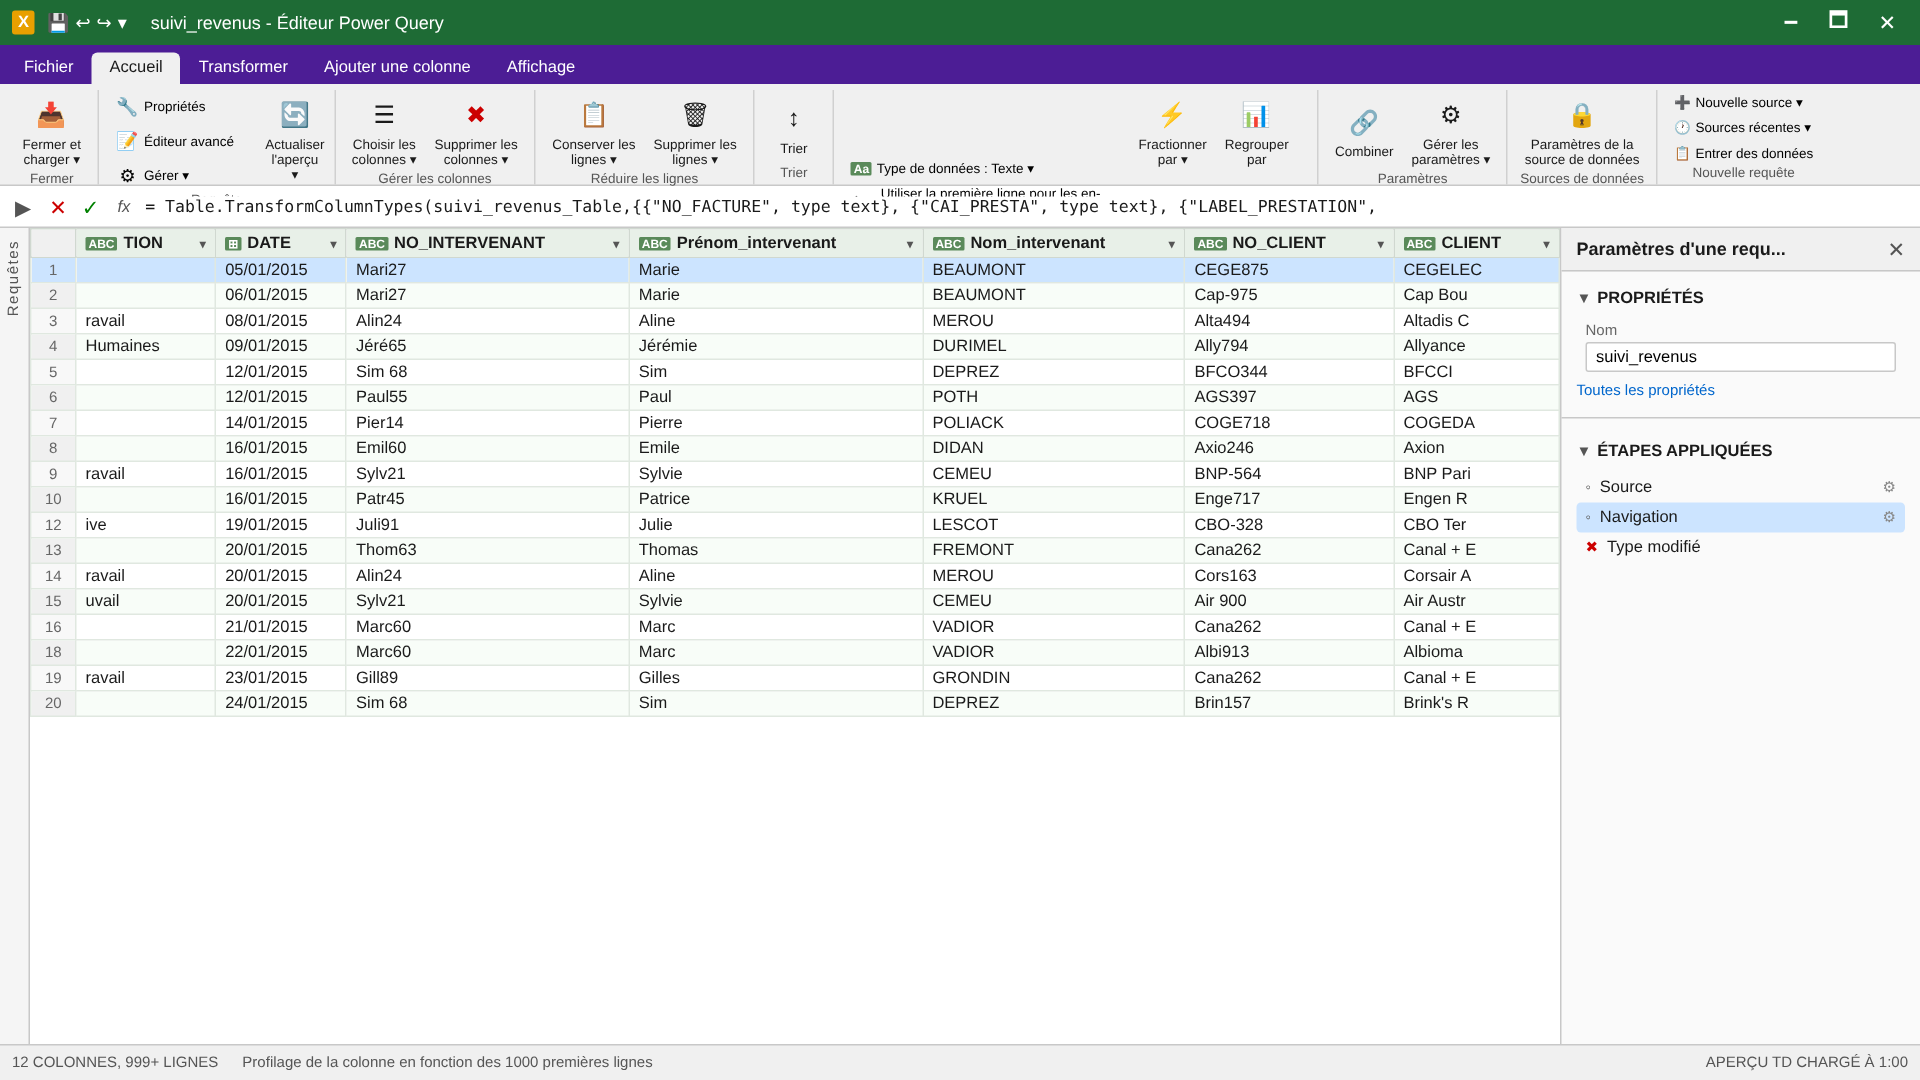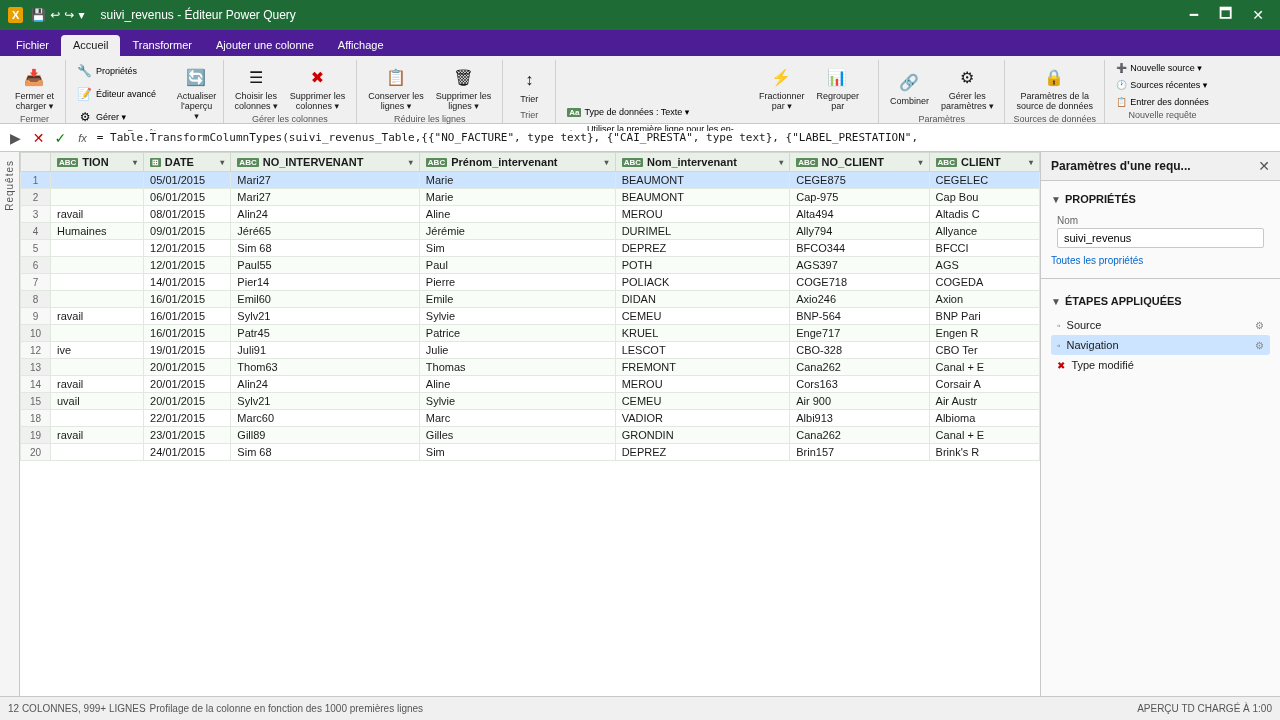--- a/index.html
+++ b/index.html
@@ -245,21 +245,21 @@
     
     .status-bar {
       background: #f0f0f0;
       border-top: 1px solid #c8c8c8;
       height: 24px;
       display: flex;
       align-items: center;
       padding: 0 8px;
       font-size: 10px;
       color: #555;
-      gap: 4px;
+      gap: 16px;
     }
     .status-right { margin-left: auto; }
 
     .table-wrapper {
       overflow: auto;
       height: 100%;
     }
 
     
     .th-inner { display: flex; align-items: center; gap: 4px; }
@@ -665,20 +665,30 @@
     <td>15</td>
     <td>uvail</td>
     <td>20/01/2015</td>
     <td>Sylv21</td>
     <td>Sylvie</td>
     <td>CEMEU</td>
     <td>Air 900</td>
     <td>Air Austr</td>
   </tr>
             <tr>
+    <td>16</td>
+    <td></td>
+    <td>21/01/2015</td>
+    <td>Marc60</td>
+    <td>Marc</td>
+    <td>VADIOR</td>
+    <td>Cana262</td>
+    <td>Canal + E</td>
+  </tr>
+            <tr>
     <td>18</td>
     <td></td>
     <td>22/01/2015</td>
     <td>Marc60</td>
     <td>Marc</td>
     <td>VADIOR</td>
     <td>Albi913</td>
     <td>Albioma</td>
   </tr>
             <tr>

